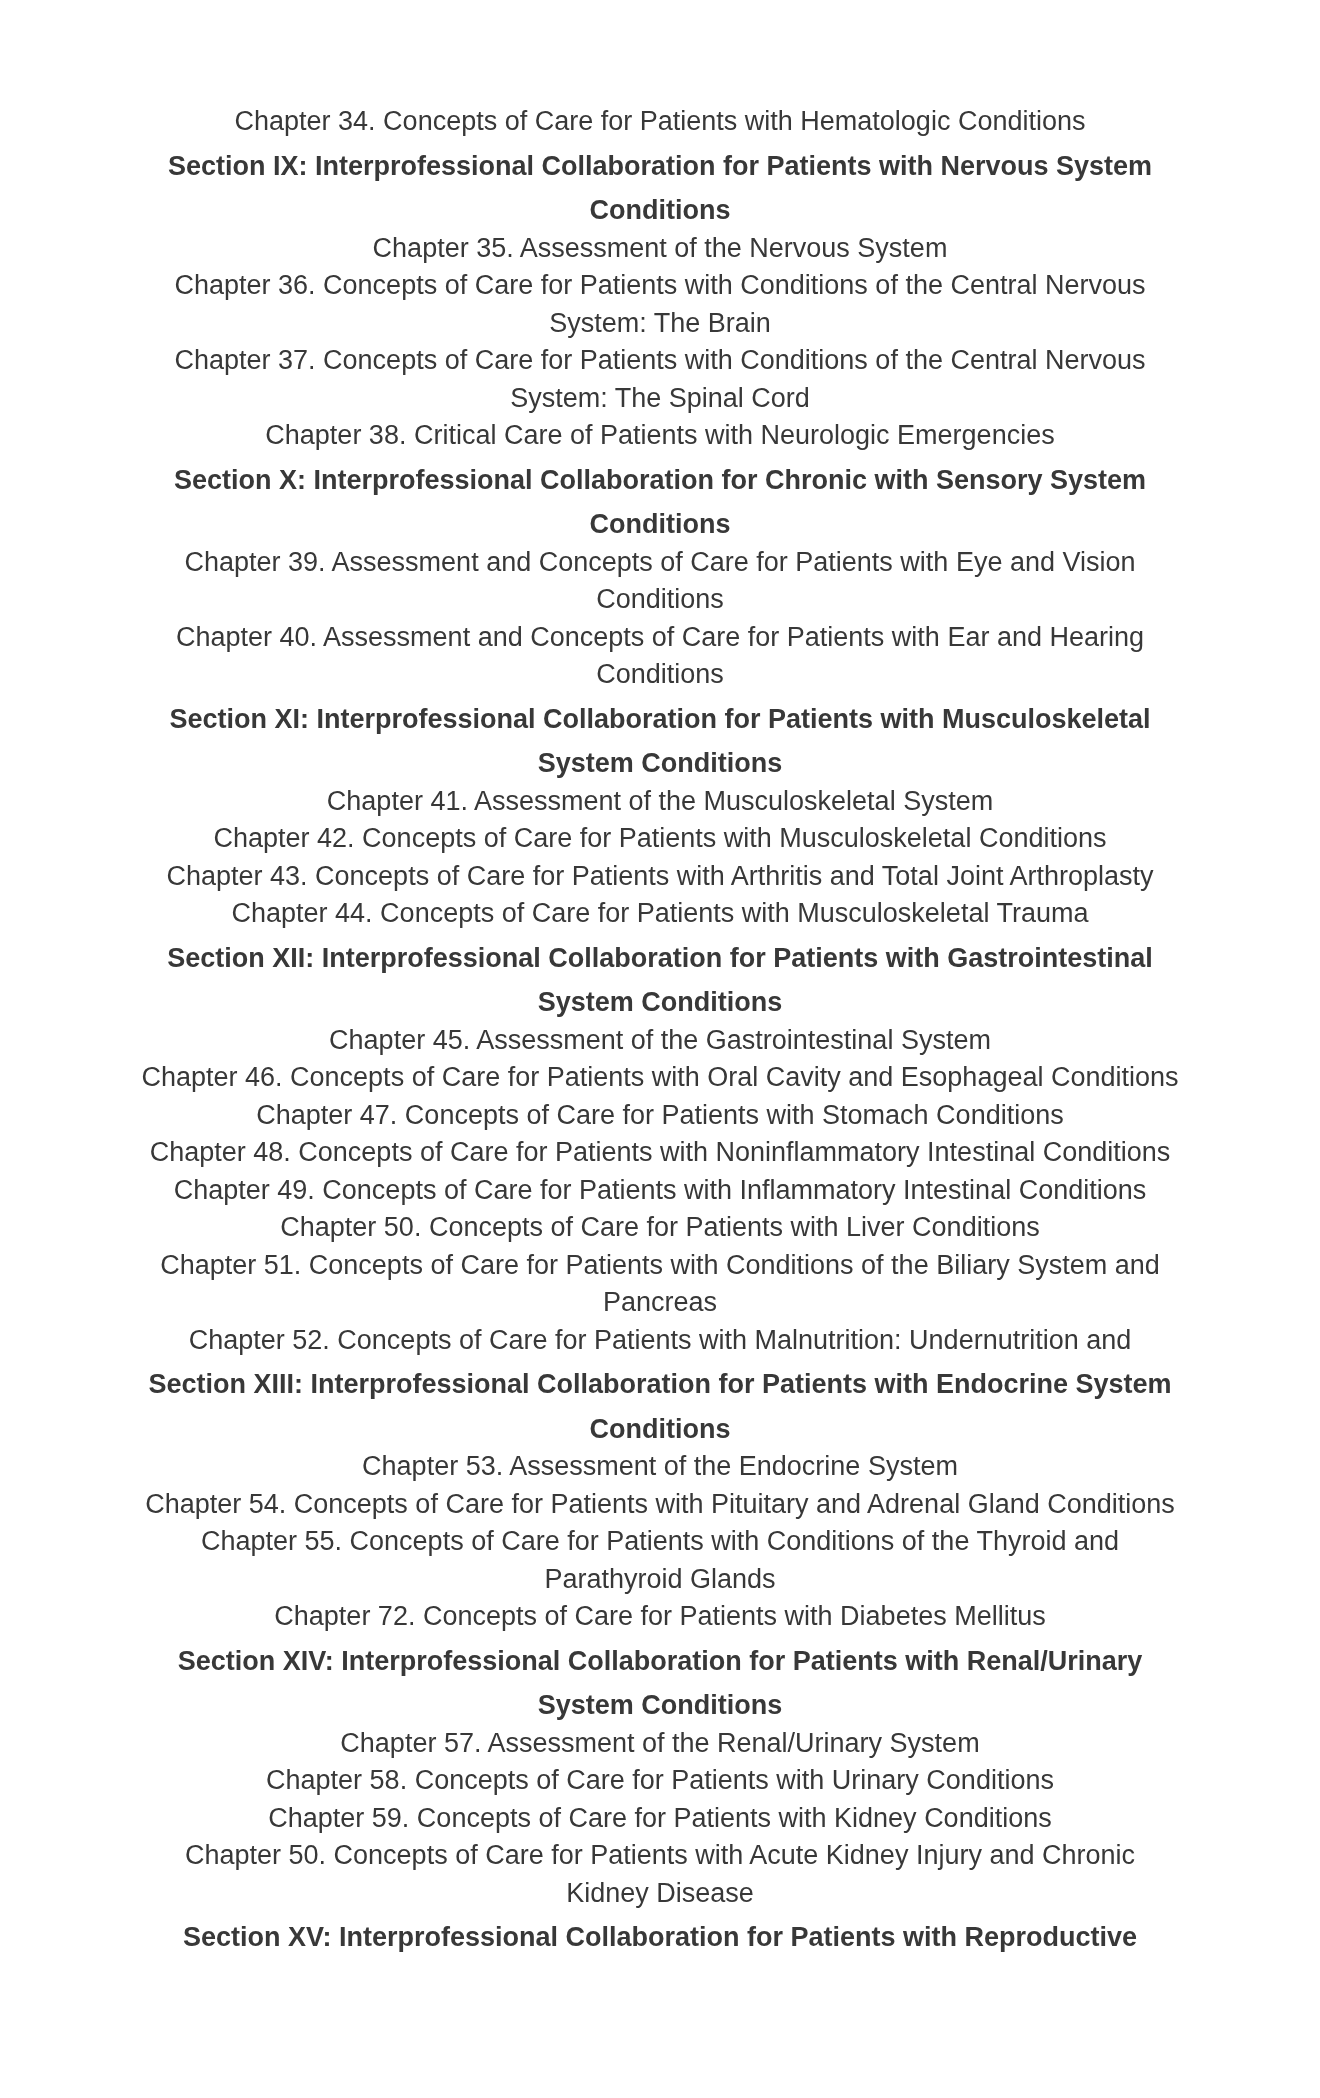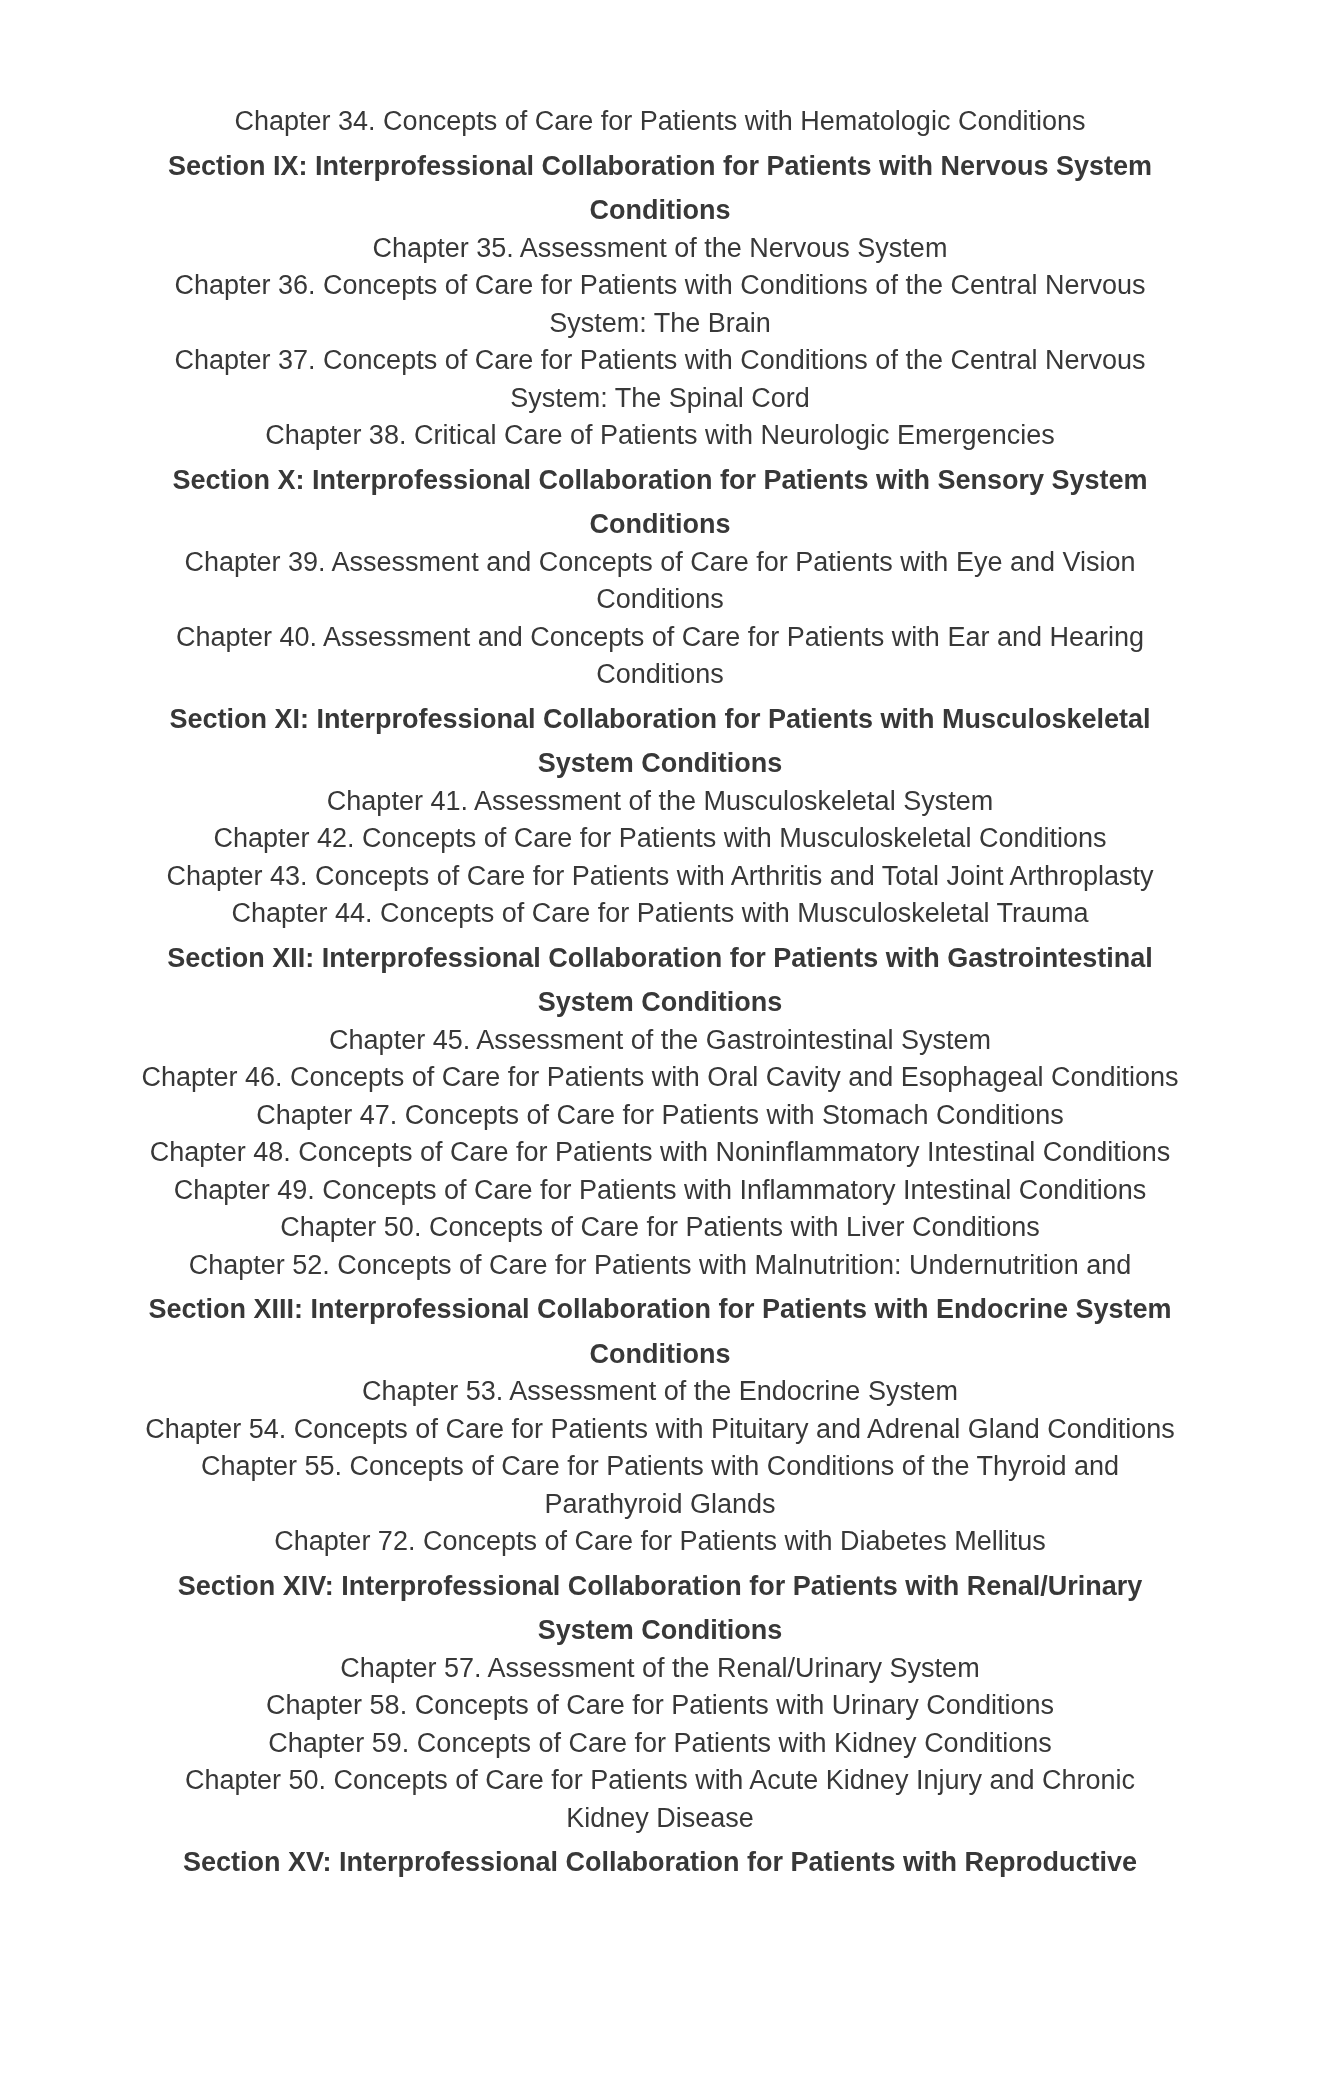--- a/index.html
+++ b/index.html
@@ -54,21 +54,21 @@
         <div class="toc-line">System: The Brain</div>
       </div>
       <div class="entry entry-chapter">
         <div class="toc-line">Chapter 37. Concepts of Care for Patients with Conditions of the Central Nervous</div>
         <div class="toc-line">System: The Spinal Cord</div>
       </div>
       <div class="entry entry-chapter">
         <div class="toc-line">Chapter 38. Critical Care of Patients with Neurologic Emergencies</div>
       </div>
       <div class="entry entry-section">
-        <div class="toc-line">Section X: Interprofessional Collaboration for Patients with Sensory System</div>
+        <div class="toc-line">Section X: Interprofessional Collaboration for Chronic with Sensory System</div>
         <div class="toc-line">Conditions</div>
       </div>
       <div class="entry entry-chapter">
         <div class="toc-line">Chapter 39. Assessment and Concepts of Care for Patients with Eye and Vision</div>
         <div class="toc-line">Conditions</div>
       </div>
       <div class="entry entry-chapter">
         <div class="toc-line">Chapter 40. Assessment and Concepts of Care for Patients with Ear and Hearing</div>
         <div class="toc-line">Conditions</div>
       </div>
@@ -104,20 +104,24 @@
       <div class="entry entry-chapter">
         <div class="toc-line">Chapter 48. Concepts of Care for Patients with Noninflammatory Intestinal Conditions</div>
       </div>
       <div class="entry entry-chapter">
         <div class="toc-line">Chapter 49. Concepts of Care for Patients with Inflammatory Intestinal Conditions</div>
       </div>
       <div class="entry entry-chapter">
         <div class="toc-line">Chapter 50. Concepts of Care for Patients with Liver Conditions</div>
       </div>
       <div class="entry entry-chapter">
+        <div class="toc-line">Chapter 51. Concepts of Care for Patients with Conditions of the Biliary System and</div>
+        <div class="toc-line">Pancreas</div>
+      </div>
+      <div class="entry entry-chapter">
         <div class="toc-line">Chapter 52. Concepts of Care for Patients with Malnutrition: Undernutrition and</div>
       </div>
       <div class="entry entry-section">
         <div class="toc-line">Section XIII: Interprofessional Collaboration for Patients with Endocrine System</div>
         <div class="toc-line">Conditions</div>
       </div>
       <div class="entry entry-chapter">
         <div class="toc-line">Chapter 53. Assessment of the Endocrine System</div>
       </div>
       <div class="entry entry-chapter">

